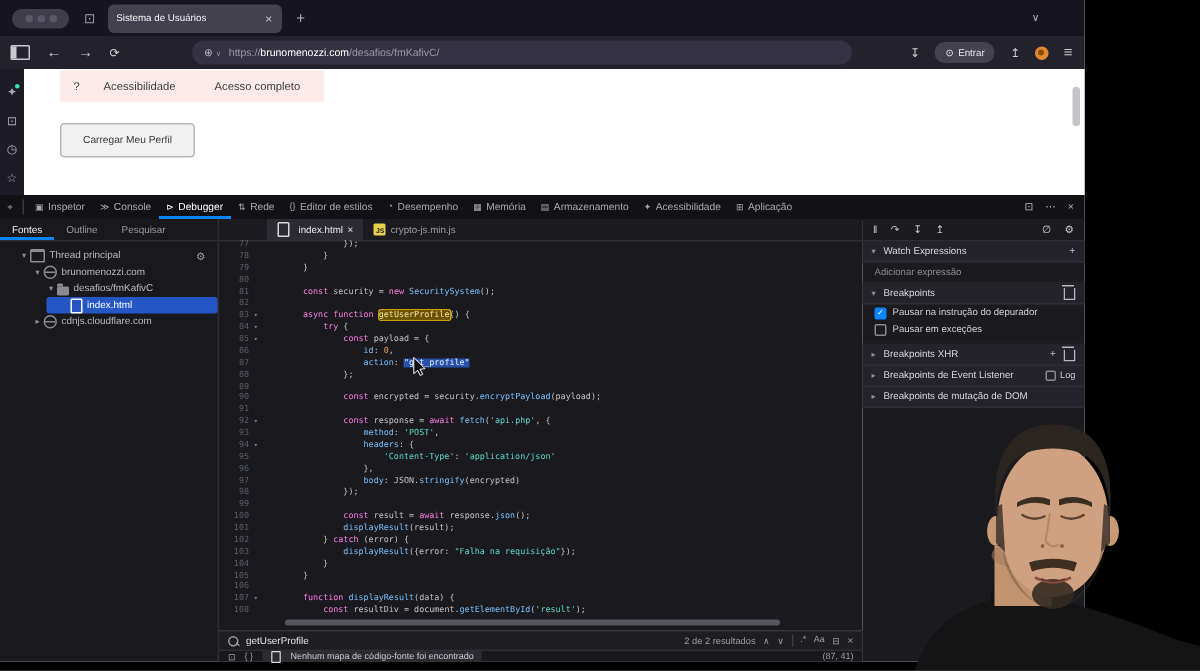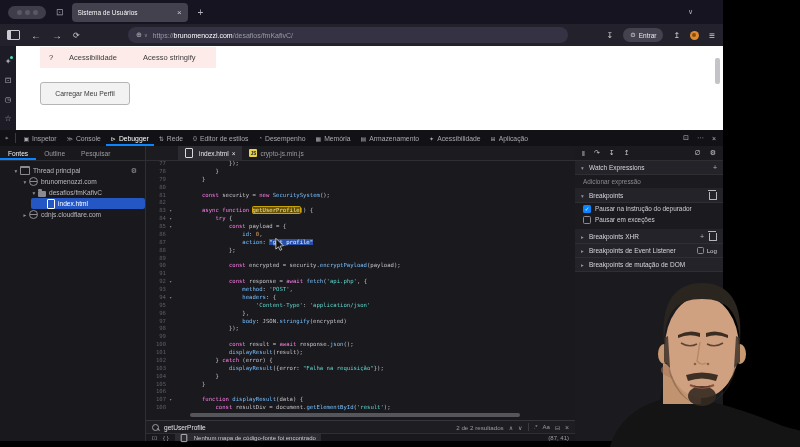--- a/index.html
+++ b/index.html
@@ -183,21 +183,21 @@
       <span class="ai-dot">✦</span>
       <span>⊡</span>
       <span>◷</span>
       <span>☆</span>
     </div>
 
     <div class="abs page">
       <div class="urow">
         <span class="c1">?</span>
         <span class="c2">Acessibilidade</span>
-        <span class="c3">Acesso stringify</span>
+        <span class="c3">Acesso completo</span>
       </div>
       <div class="loadbtn">Carregar Meu Perfil</div>
       <div class="pg-scroll"></div>
     </div>
 
     <div class="abs dt-toolbar" id="dtTabs">
         <div class="dt-tab">
           <span class="ico">⌖</span>
         </div>
         <div class="dt-sep"></div>

